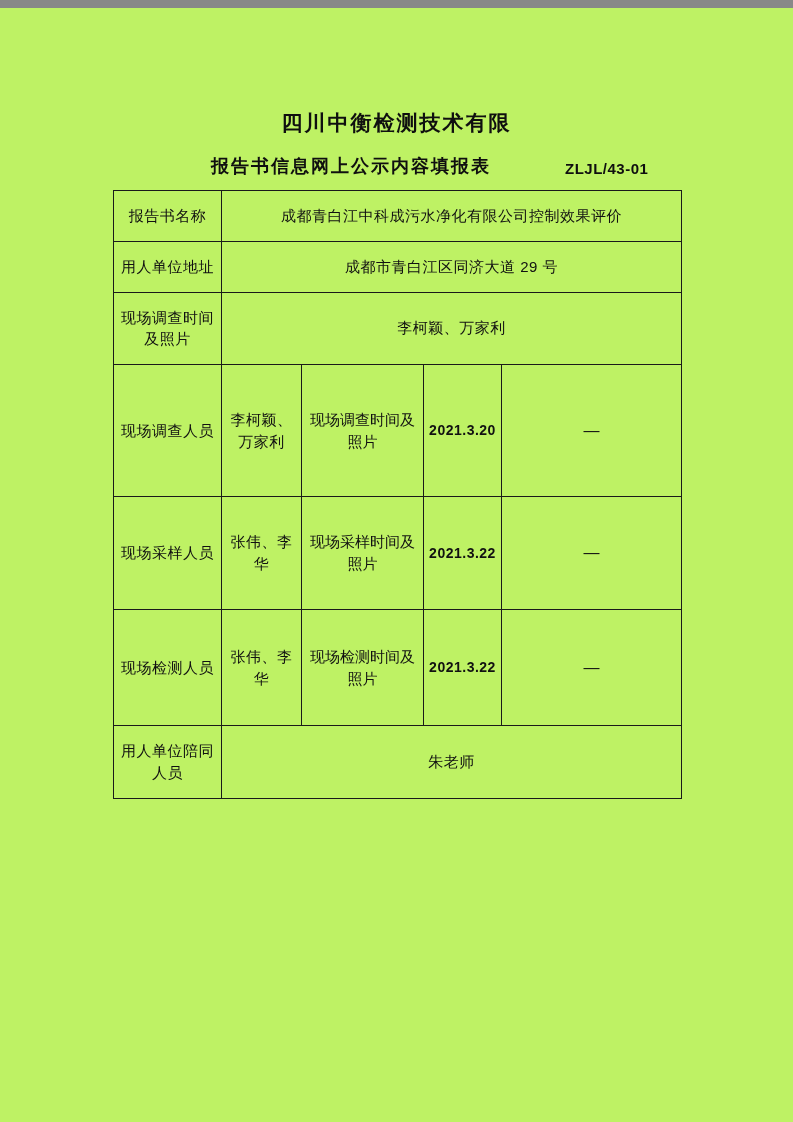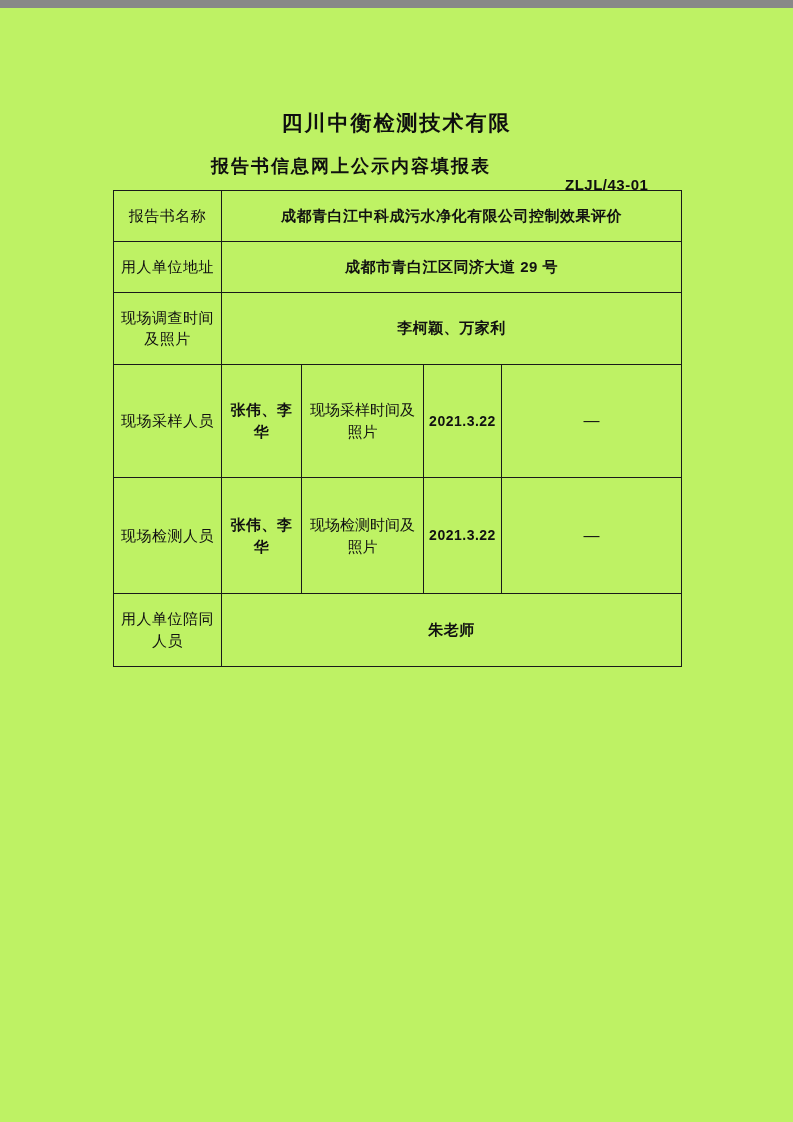--- a/index.html
+++ b/index.html
@@ -38,21 +38,21 @@
     top: 0;
     font-size: 18px;
     font-weight: bold;
     letter-spacing: 2px;
     color: #0f0f0f;
     white-space: nowrap;
   }
   .doc-number {
     position: absolute;
     left: 565px;
-    top: 22px;
+    top: 6px;
     font-size: 15px;
     font-weight: bold;
     letter-spacing: 0.5px;
     color: #0f0f0f;
     white-space: nowrap;
   }
   table.form-table {
     position: absolute;
     top: 182px;
     left: 113px;
@@ -68,21 +68,21 @@
     color: #111111;
     padding: 14px 3px;
     line-height: 1.45;
     word-break: break-all;
   }
   .form-table td.lbl {
     font-weight: normal;
     letter-spacing: 0.5px;
   }
   .form-table td.val {
-    font-weight: bold;
+    font-weight: normal;
     letter-spacing: 0.5px;
   }
   .form-table td.company-cell {
     font-size: 13.5px;
     font-weight: bold;
   }
   .form-table td.time-lbl {
     font-weight: normal;
   }
   .form-table td.date-cell {
@@ -135,20 +135,27 @@
     <tr class="r3">
       <td class="lbl">用人单位地址</td>
       <td class="val" colspan="4">成都市青白江区同济大道 29 号</td>
     </tr>
 
     <tr class="r4">
       <td class="lbl">现场调查时间及照片</td>
       <td class="val" colspan="4">李柯颖、万家利</td>
     </tr>
 
+    <tr class="r5">
+      <td class="lbl">现场调查人员</td>
+      <td class="val">李柯颖、万家利</td>
+      <td class="time-lbl">现场调查时间及照片</td>
+      <td class="date-cell">2021.3.20</td>
+      <td class="dash-cell">—</td>
+    </tr>
 
     <tr class="r6">
       <td class="lbl">现场采样人员</td>
       <td class="val">张伟、李华</td>
       <td class="time-lbl">现场采样时间及照片</td>
       <td class="date-cell">2021.3.22</td>
       <td class="dash-cell">—</td>
     </tr>
 
     <tr class="r7">

